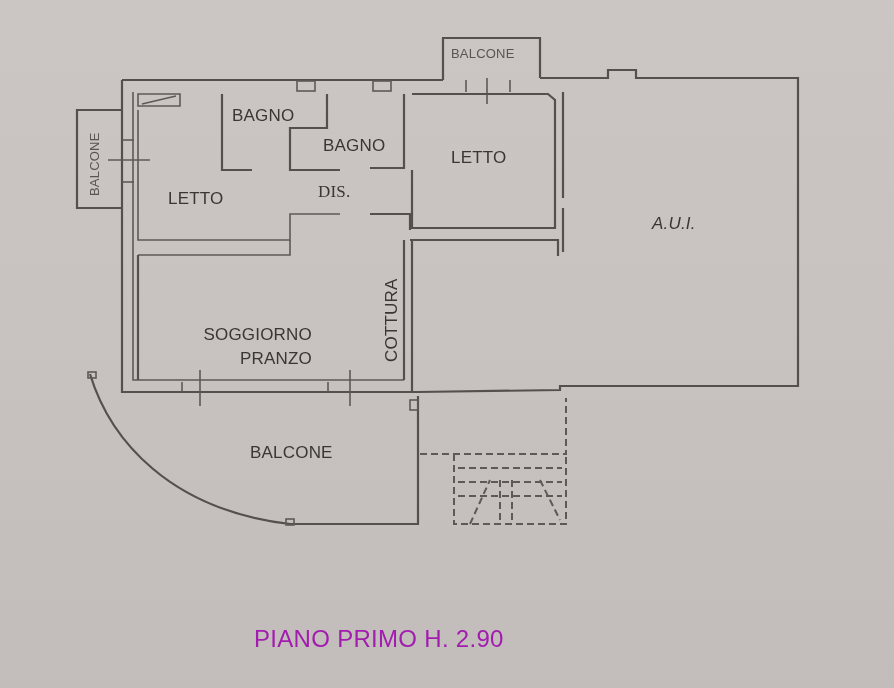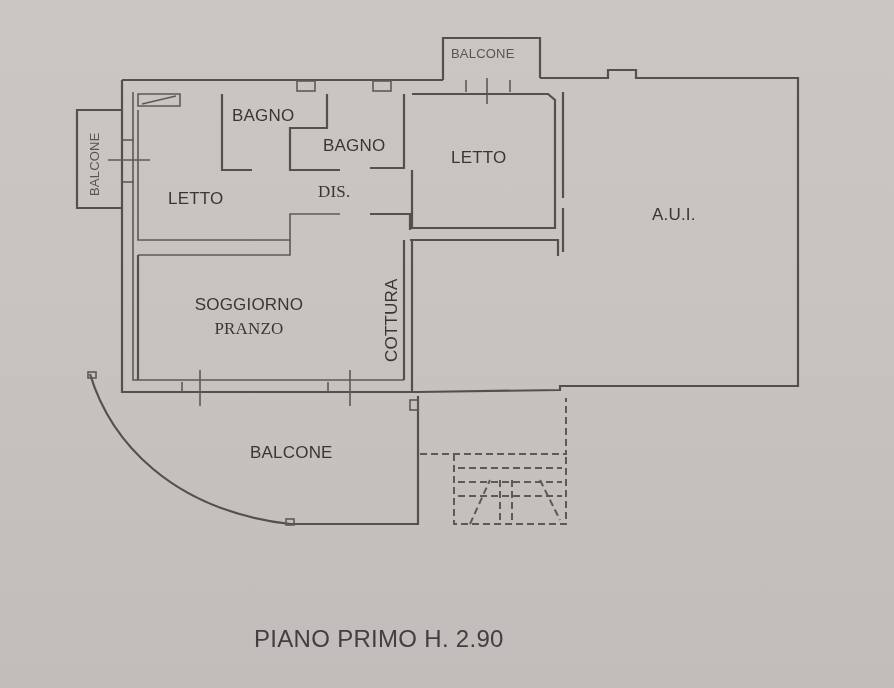--- a/index.html
+++ b/index.html
@@ -14,24 +14,24 @@
     }
     svg.plan { position: absolute; left: 0; top: 0; }
     .wall { fill: none; stroke: #55504e; stroke-width: 2.2; }
     .wall-thin { fill: none; stroke: #5e5957; stroke-width: 1.6; }
     .dashed { fill: none; stroke: #5e5957; stroke-width: 2; stroke-dasharray: 7 4; }
     .lbl {
       position: absolute; color: #3a3634; font-size: 17px; letter-spacing: 0.2px;
       white-space: nowrap; line-height: 1;
     }
     .lbl.small { font-size: 13px; color: #5a5552; }
-    .lbl.center { text-align: center; }
+    .lbl.center { text-align: right; margin-top: 30px; }
     .lbl.vert { transform-origin: left top; transform: rotate(-90deg); }
     .title {
-      position: absolute; left: 254px; top: 625px; font-size: 24px; color: #404040;
+      position: absolute; left: 254px; top: 625px; font-size: 24px; color: #a21caf;
       letter-spacing: 0.3px; white-space: nowrap;
     }
   </style>
 </head>
 <body>
 
 <div class="paper"></div>
 
 <svg class="plan" width="894" height="688" viewBox="0 0 894 688">
 
@@ -94,19 +94,19 @@
   </g>
 </svg>
 
 <div class="lbl small vert" style="left:88px; top:196px;">BALCONE</div>
 <div class="lbl small" style="left:451px; top:47px;">BALCONE</div>
 <div class="lbl" style="left:232px; top:107px;">BAGNO</div>
 <div class="lbl" style="left:323px; top:137px;">BAGNO</div>
 <div class="lbl" style="left:451px; top:149px;">LETTO</div>
 <div class="lbl" style="left:168px; top:190px;">LETTO</div>
 <div class="lbl" style="left:318px; top:183px;font-family:Liberation Serif, serif;">DIS.</div>
-<div class="lbl" style="left:652px; top:206px;">A.U.I.</div>
+<div class="lbl" style="left:652px; top:215px;font-style:italic;">A.U.I.</div>
 <div class="lbl center" style="left:186px; top:296px; width:126px;">SOGGIORNO</div>
-<div class="lbl center" style="left:186px; top:320px; width:126px;font-family:Liberation Serif, serif;">PRANZO</div>
+<div class="lbl center" style="left:186px; top:320px; width:126px;">PRANZO</div>
 <div class="lbl vert" style="left:383px; top:362px;">COTTURA</div>
 <div class="lbl" style="left:250px; top:444px;">BALCONE</div>
 
 <div class="title">PIANO PRIMO H. 2.90</div>
 
 </body></html>

